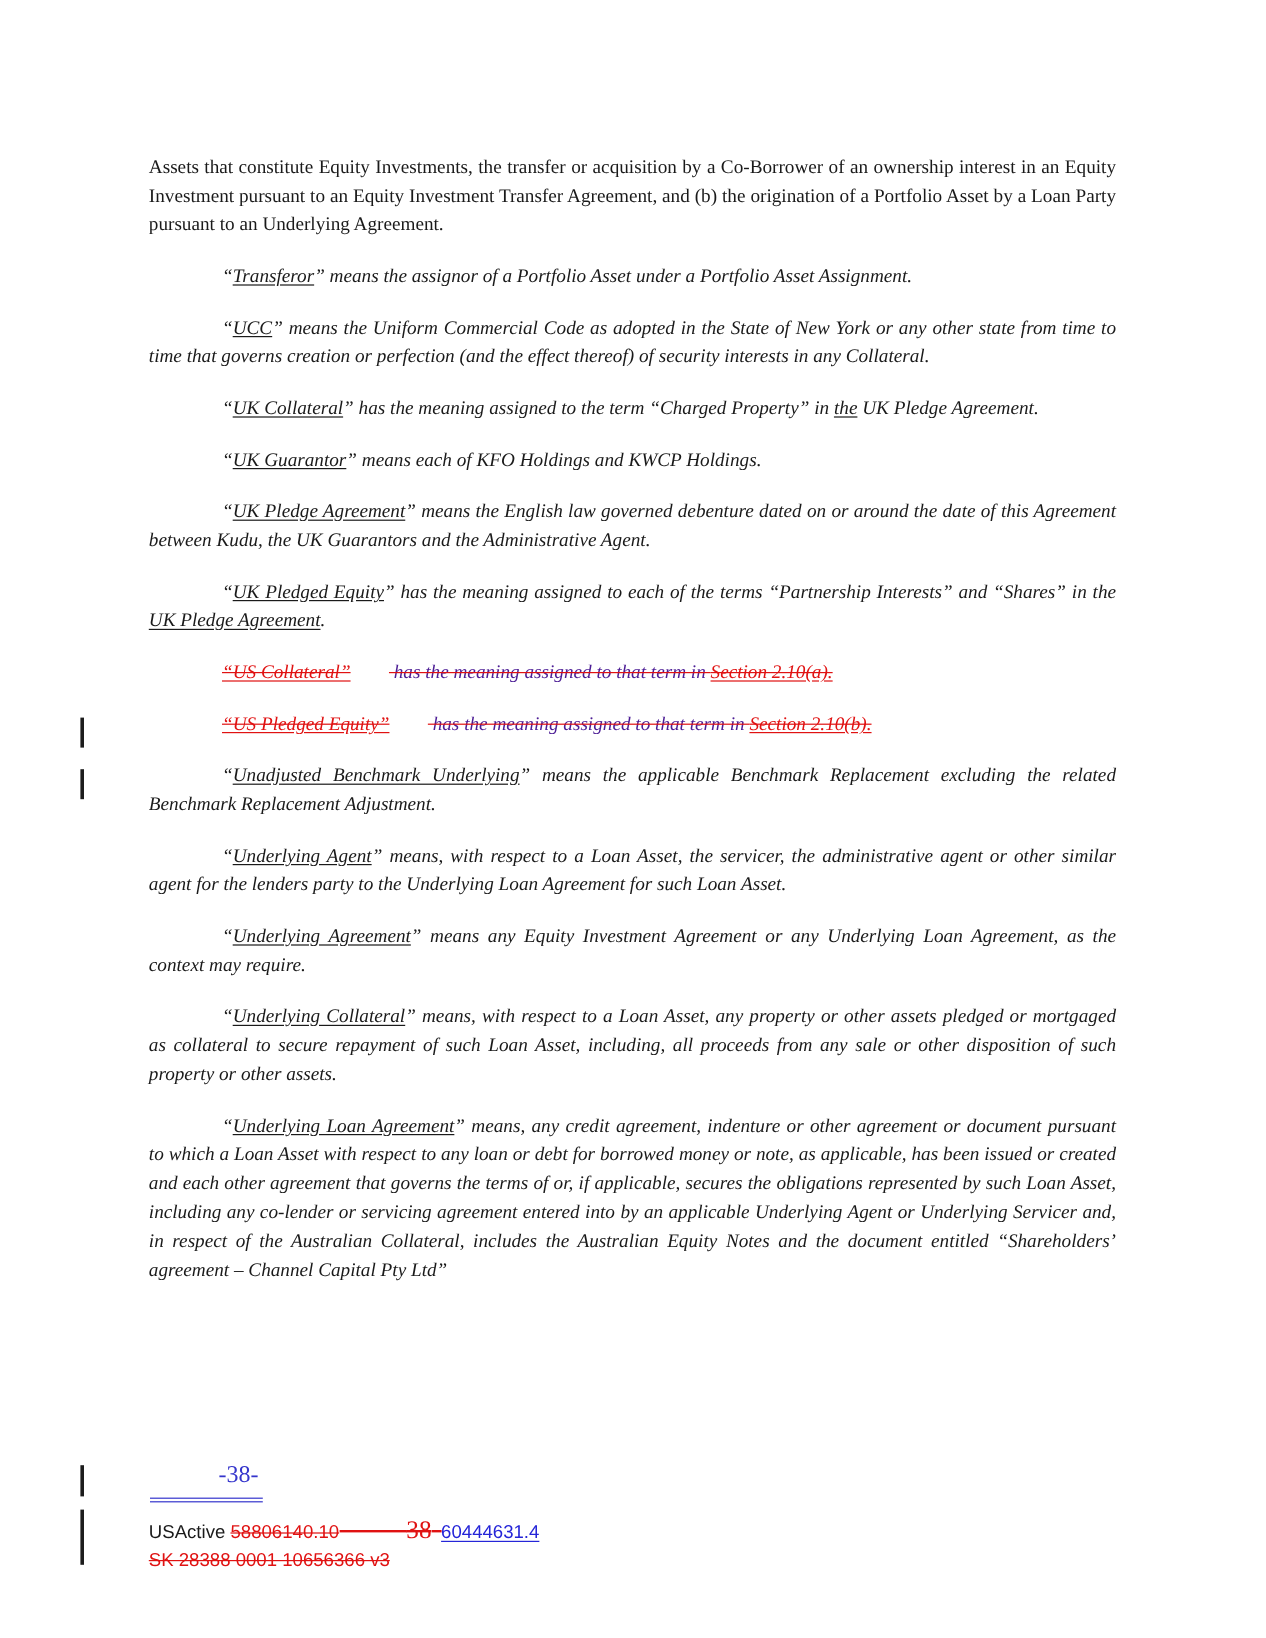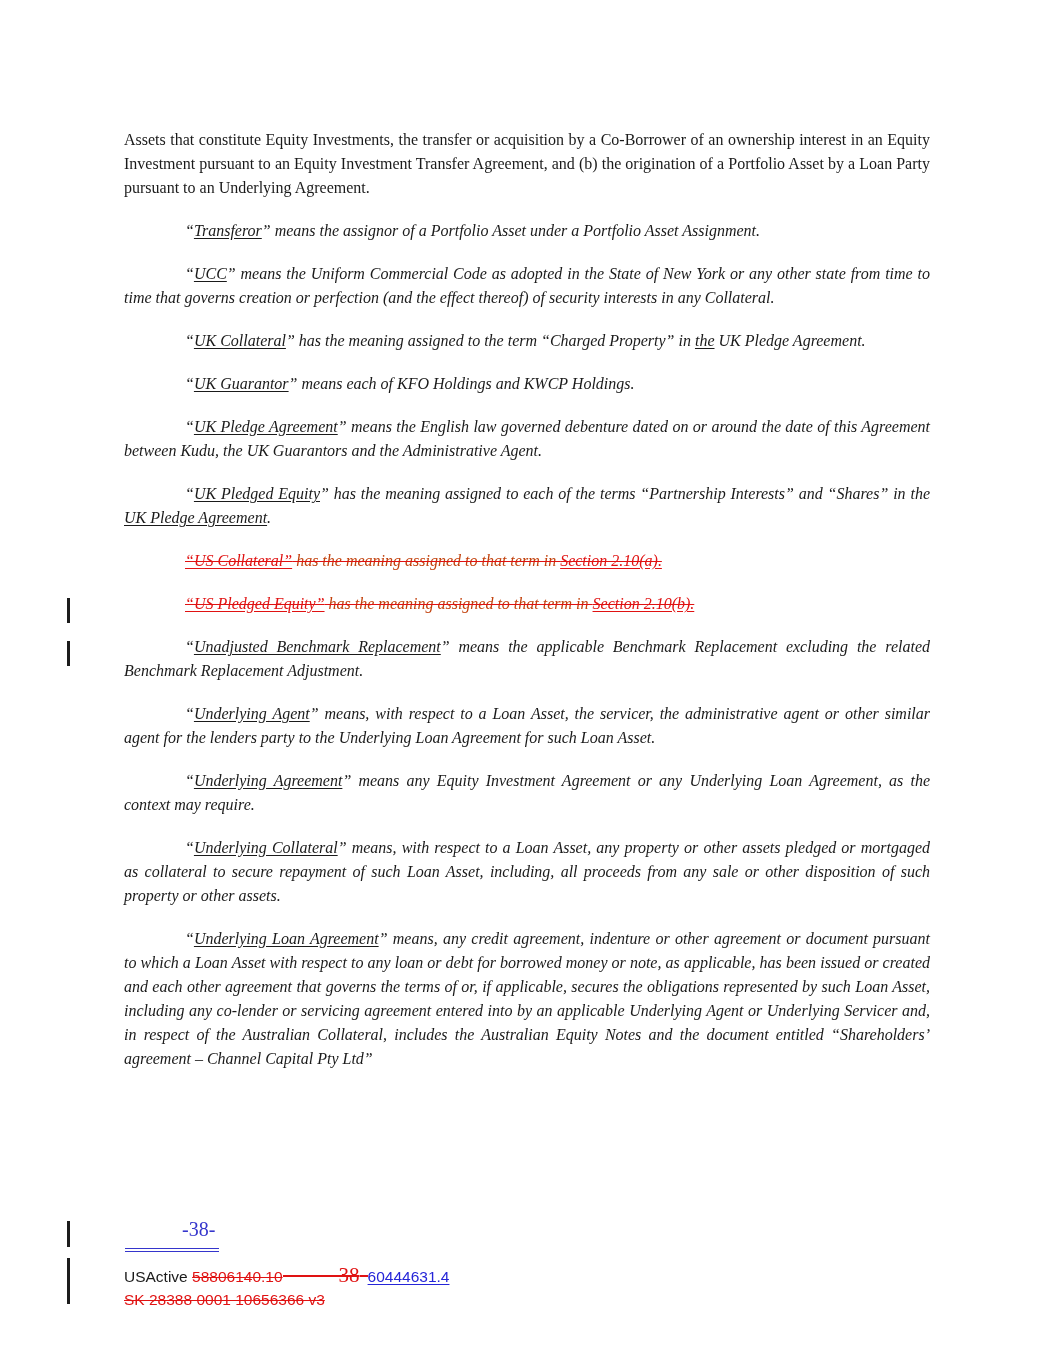--- a/index.html
+++ b/index.html
@@ -13,21 +13,21 @@
   }
   .doc-body{
     position:absolute;left:124px;top:128px;width:806px;
     font-size:16px;line-height:24px;
     text-align:justify;text-justify:inter-word;
   }
   .para{margin:0 0 19px 0;}
   .para.indent{text-indent:61px;font-style:italic;}
   .s-n{}
   .s-u{text-decoration:underline;text-underline-offset:2px;}
-  .s-rs{color:#c2410c;text-decoration:line-through;text-decoration-color:#e01212;}
+  .s-rs{color:#4c1d95;text-decoration:line-through;text-decoration-color:#e01212;margin-left:32px;}
   .s-rsu{color:#e01212;text-decoration:underline line-through;text-decoration-color:#e01212;text-underline-offset:2px;margin-top:47px;}
   .change-bar{position:absolute;left:67px;width:3px;background:#1c1c1c;}
   .bar-footer-1{top:1221px;height:26px;}
   .bar-footer-2{top:1258px;height:46px;}
   .pagenum{
     position:absolute;left:125px;top:1218px;
     font-size:20px;color:#3535cc;
     font-family:"Liberation Serif", serif;
   }
   .pagenum-wrap{
@@ -54,21 +54,21 @@
   <div class="doc-body">
       <p class="para"><span class="s-n">Assets that constitute Equity Investments, the transfer or acquisition by a Co-Borrower of an ownership interest in an Equity Investment pursuant to an Equity Investment Transfer Agreement, and (b) the origination of a Portfolio Asset by a Loan Party pursuant to an Underlying Agreement.</span></p>
       <p class="para indent"><span class="s-n">“</span><span class="s-u">Transferor</span><span class="s-n">” means the assignor of a Portfolio Asset under a Portfolio Asset Assignment.</span></p>
       <p class="para indent"><span class="s-n">“</span><span class="s-u">UCC</span><span class="s-n">” means the Uniform Commercial Code as adopted in the State of New York or any other state from time to time that governs creation or perfection (and the effect thereof) of security interests in any Collateral.</span></p>
       <p class="para indent"><span class="s-n">“</span><span class="s-u">UK Collateral</span><span class="s-n">” has the meaning assigned to the term “Charged Property” in </span><span class="s-u">the</span><span class="s-n"> UK Pledge Agreement.</span></p>
       <p class="para indent"><span class="s-n">“</span><span class="s-u">UK Guarantor</span><span class="s-n">” means each of KFO Holdings and KWCP Holdings.</span></p>
       <p class="para indent"><span class="s-n">“</span><span class="s-u">UK Pledge Agreement</span><span class="s-n">” means the English law governed debenture dated on or around the date of this Agreement between Kudu, the UK Guarantors and the Administrative Agent.</span></p>
       <p class="para indent"><span class="s-n">“</span><span class="s-u">UK Pledged Equity</span><span class="s-n">” has the meaning assigned to each of the terms “Partnership Interests” and “Shares” in the </span><span class="s-u">UK Pledge Agreement</span><span class="s-n">.</span></p>
       <p class="para indent"><span class="s-rsu">“US Collateral”</span><span class="s-rs"> has the meaning assigned to that term in </span><span class="s-rsu">Section 2.10(a).</span></p>
       <p class="para indent"><span class="s-rsu">“US Pledged Equity”</span><span class="s-rs"> has the meaning assigned to that term in </span><span class="s-rsu">Section 2.10(b).</span></p>
-      <p class="para indent"><span class="s-n">“</span><span class="s-u">Unadjusted Benchmark Replacement</span><span class="s-n">” means the applicable Benchmark Replacement excluding the related Benchmark Replacement Adjustment.</span></p>
+      <p class="para indent"><span class="s-n">“</span><span class="s-u">Unadjusted Benchmark Underlying</span><span class="s-n">” means the applicable Benchmark Replacement excluding the related Benchmark Replacement Adjustment.</span></p>
       <p class="para indent"><span class="s-n">“</span><span class="s-u">Underlying Agent</span><span class="s-n">” means, with respect to a Loan Asset, the servicer, the administrative agent or other similar agent for the lenders party to the Underlying Loan Agreement for such Loan Asset.</span></p>
       <p class="para indent"><span class="s-n">“</span><span class="s-u">Underlying Agreement</span><span class="s-n">” means any Equity Investment Agreement or any Underlying Loan Agreement, as the context may require.</span></p>
       <p class="para indent"><span class="s-n">“</span><span class="s-u">Underlying Collateral</span><span class="s-n">” means, with respect to a Loan Asset, any property or other assets pledged or mortgaged as collateral to secure repayment of such Loan Asset, including, all proceeds from any sale or other disposition of such property or other assets.</span></p>
       <p class="para indent"><span class="s-n">“</span><span class="s-u">Underlying Loan Agreement</span><span class="s-n">” means, any credit agreement, indenture or other agreement or document pursuant to which a Loan Asset with respect to any loan or debt for borrowed money or note, as applicable, has been issued or created and each other agreement that governs the terms of or, if applicable, secures the obligations represented by such Loan Asset, including any co-lender or servicing agreement entered into by an applicable Underlying Agent or Underlying Servicer and, in respect of the Australian Collateral, includes the Australian Equity Notes and the document entitled “Shareholders’ agreement – Channel Capital Pty Ltd”</span></p>
     </div>
 
   <div class="pagenum">
     <span class="pagenum-wrap"><span>-38-</span></span>
   </div>
 

